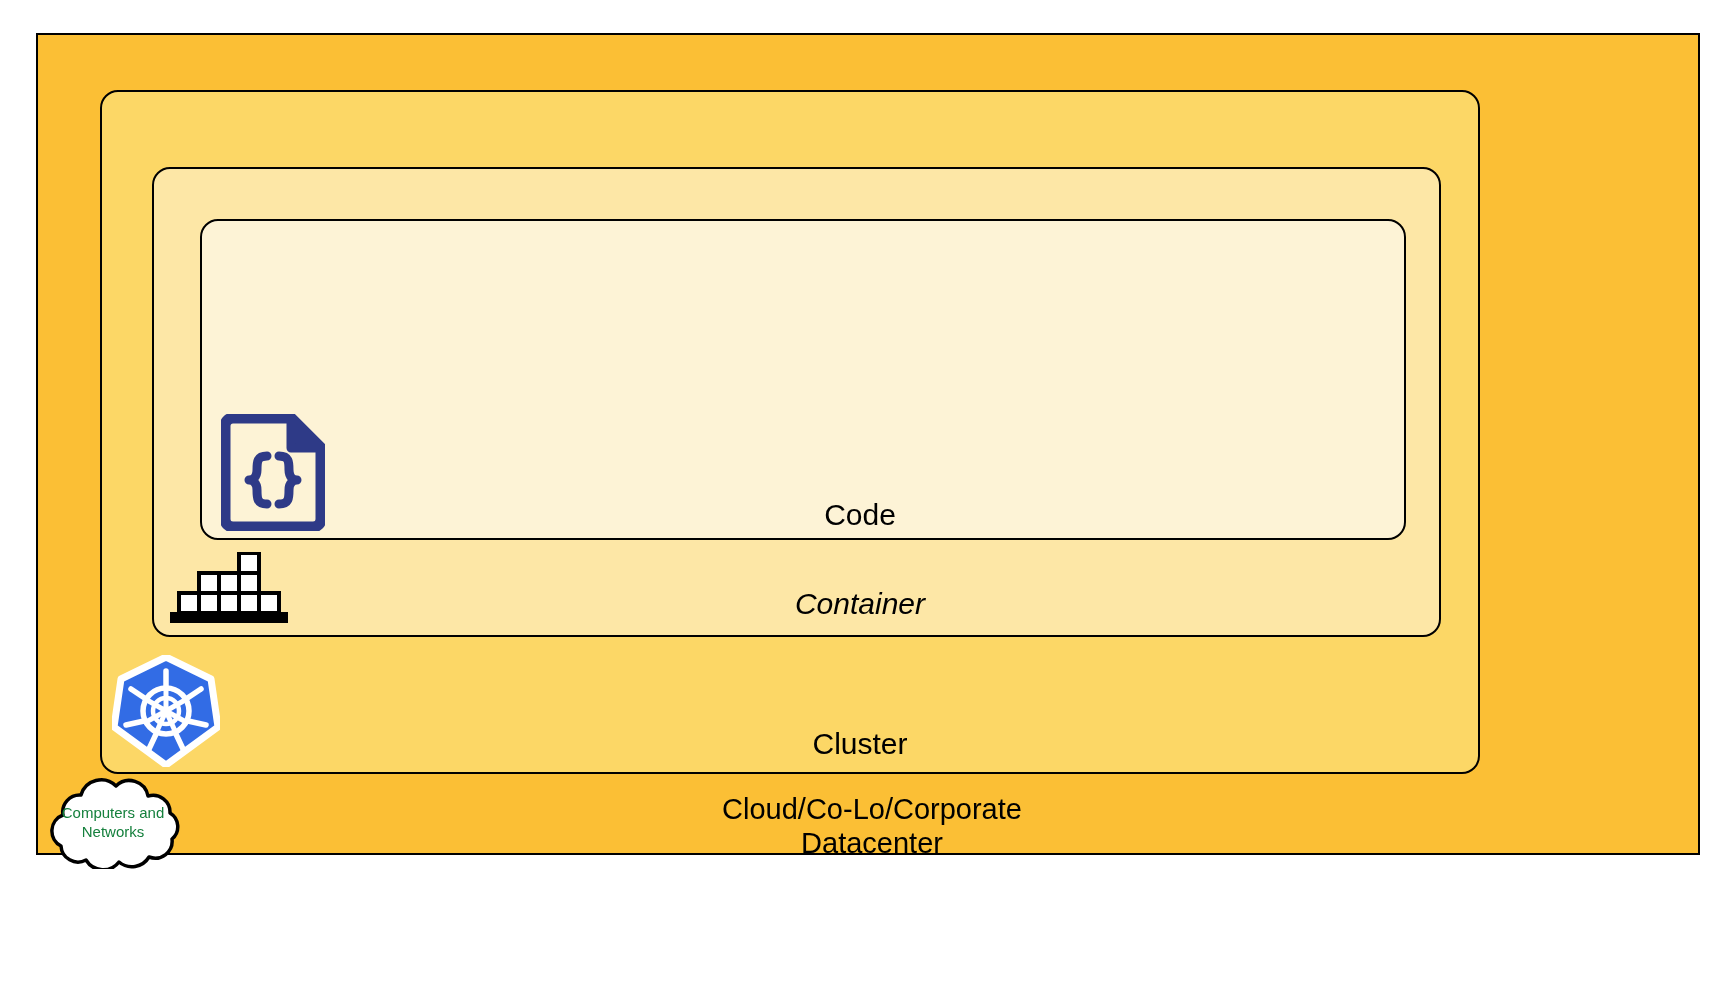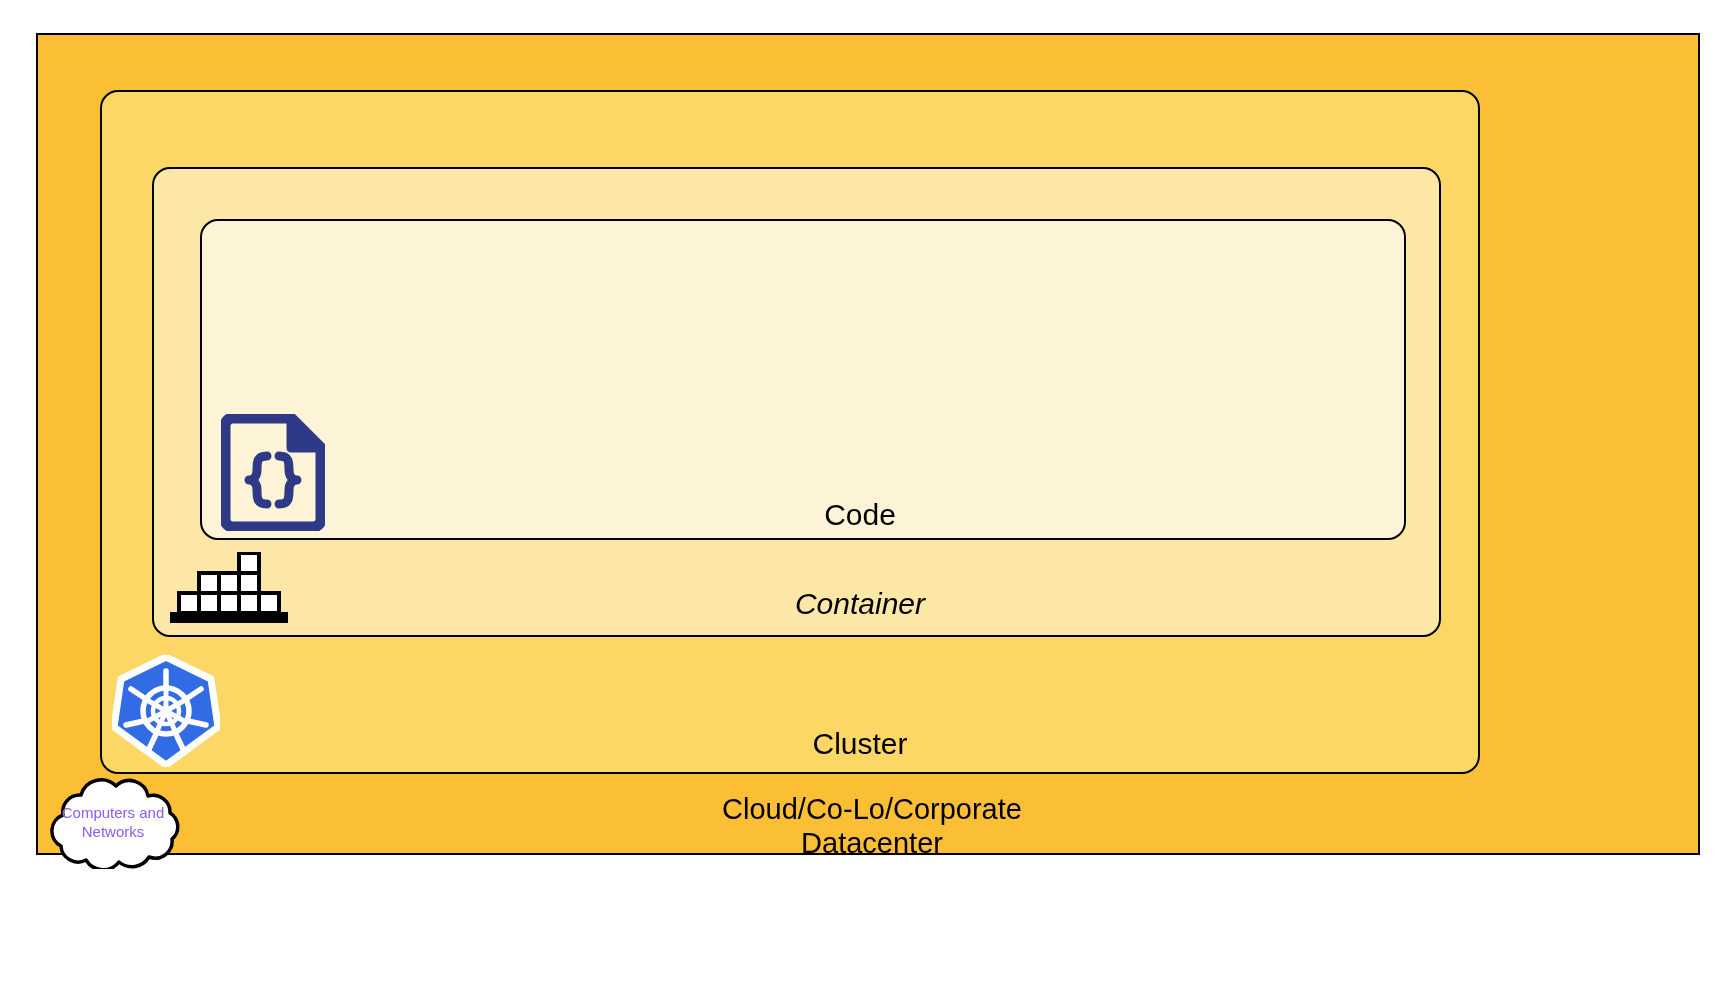--- a/index.html
+++ b/index.html
@@ -119,21 +119,21 @@
     left: 0;
     top: 0;
     width: 160px;
     height: 92px;
     display: flex;
     align-items: center;
     justify-content: center;
     text-align: center;
     font-size: 15px;
     line-height: 1.26;
-    color: #8b5cf6;
+    color: #15803d;
     white-space: pre-line;
     font-family: "Liberation Sans", sans-serif;
     pointer-events: none;
   }
 </style>
 </head>
 <body>
 
 <div id="stage">
 

